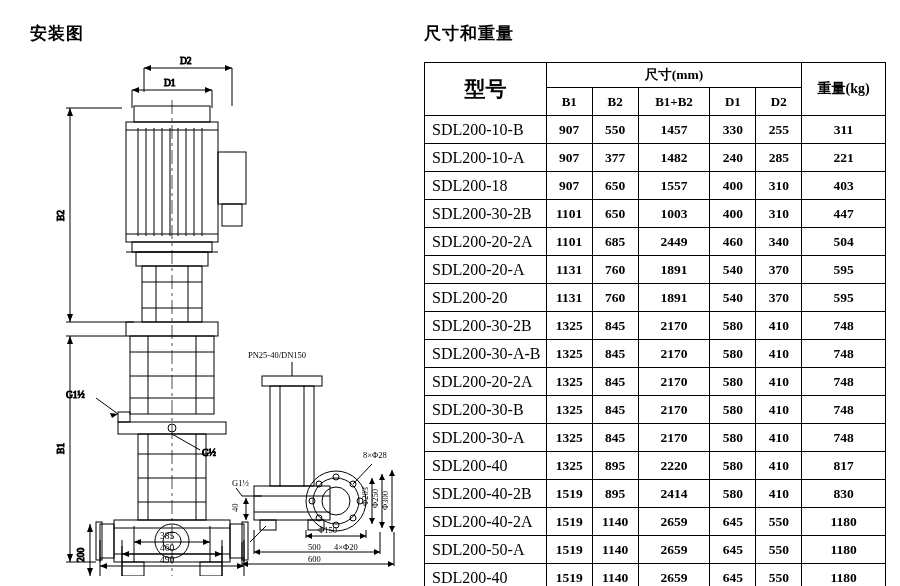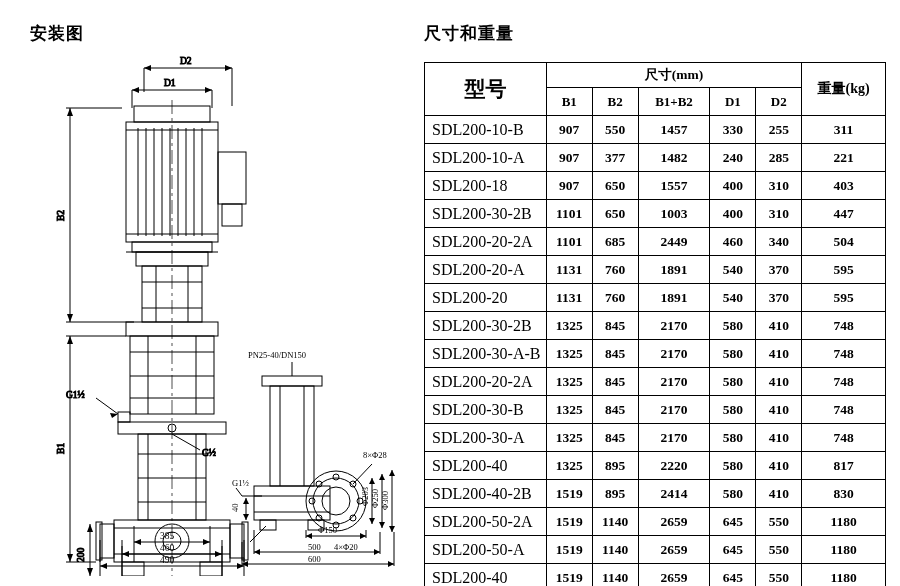--- a/index.html
+++ b/index.html
@@ -597,21 +597,21 @@
             <tr>
               <td class="model-cell">SDL200-40-2B</td>
               <td class="num">1519</td>
               <td class="num">895</td>
               <td class="num">2414</td>
               <td class="num">580</td>
               <td class="num">410</td>
               <td class="num">830</td>
             </tr>
             <tr>
-              <td class="model-cell">SDL200-50-2A</td>
+              <td class="model-cell">SDL200-40-2A</td>
               <td class="num">1519</td>
               <td class="num">1140</td>
               <td class="num">2659</td>
               <td class="num">645</td>
               <td class="num">550</td>
               <td class="num">1180</td>
             </tr>
             <tr>
               <td class="model-cell">SDL200-50-A</td>
               <td class="num">1519</td>

